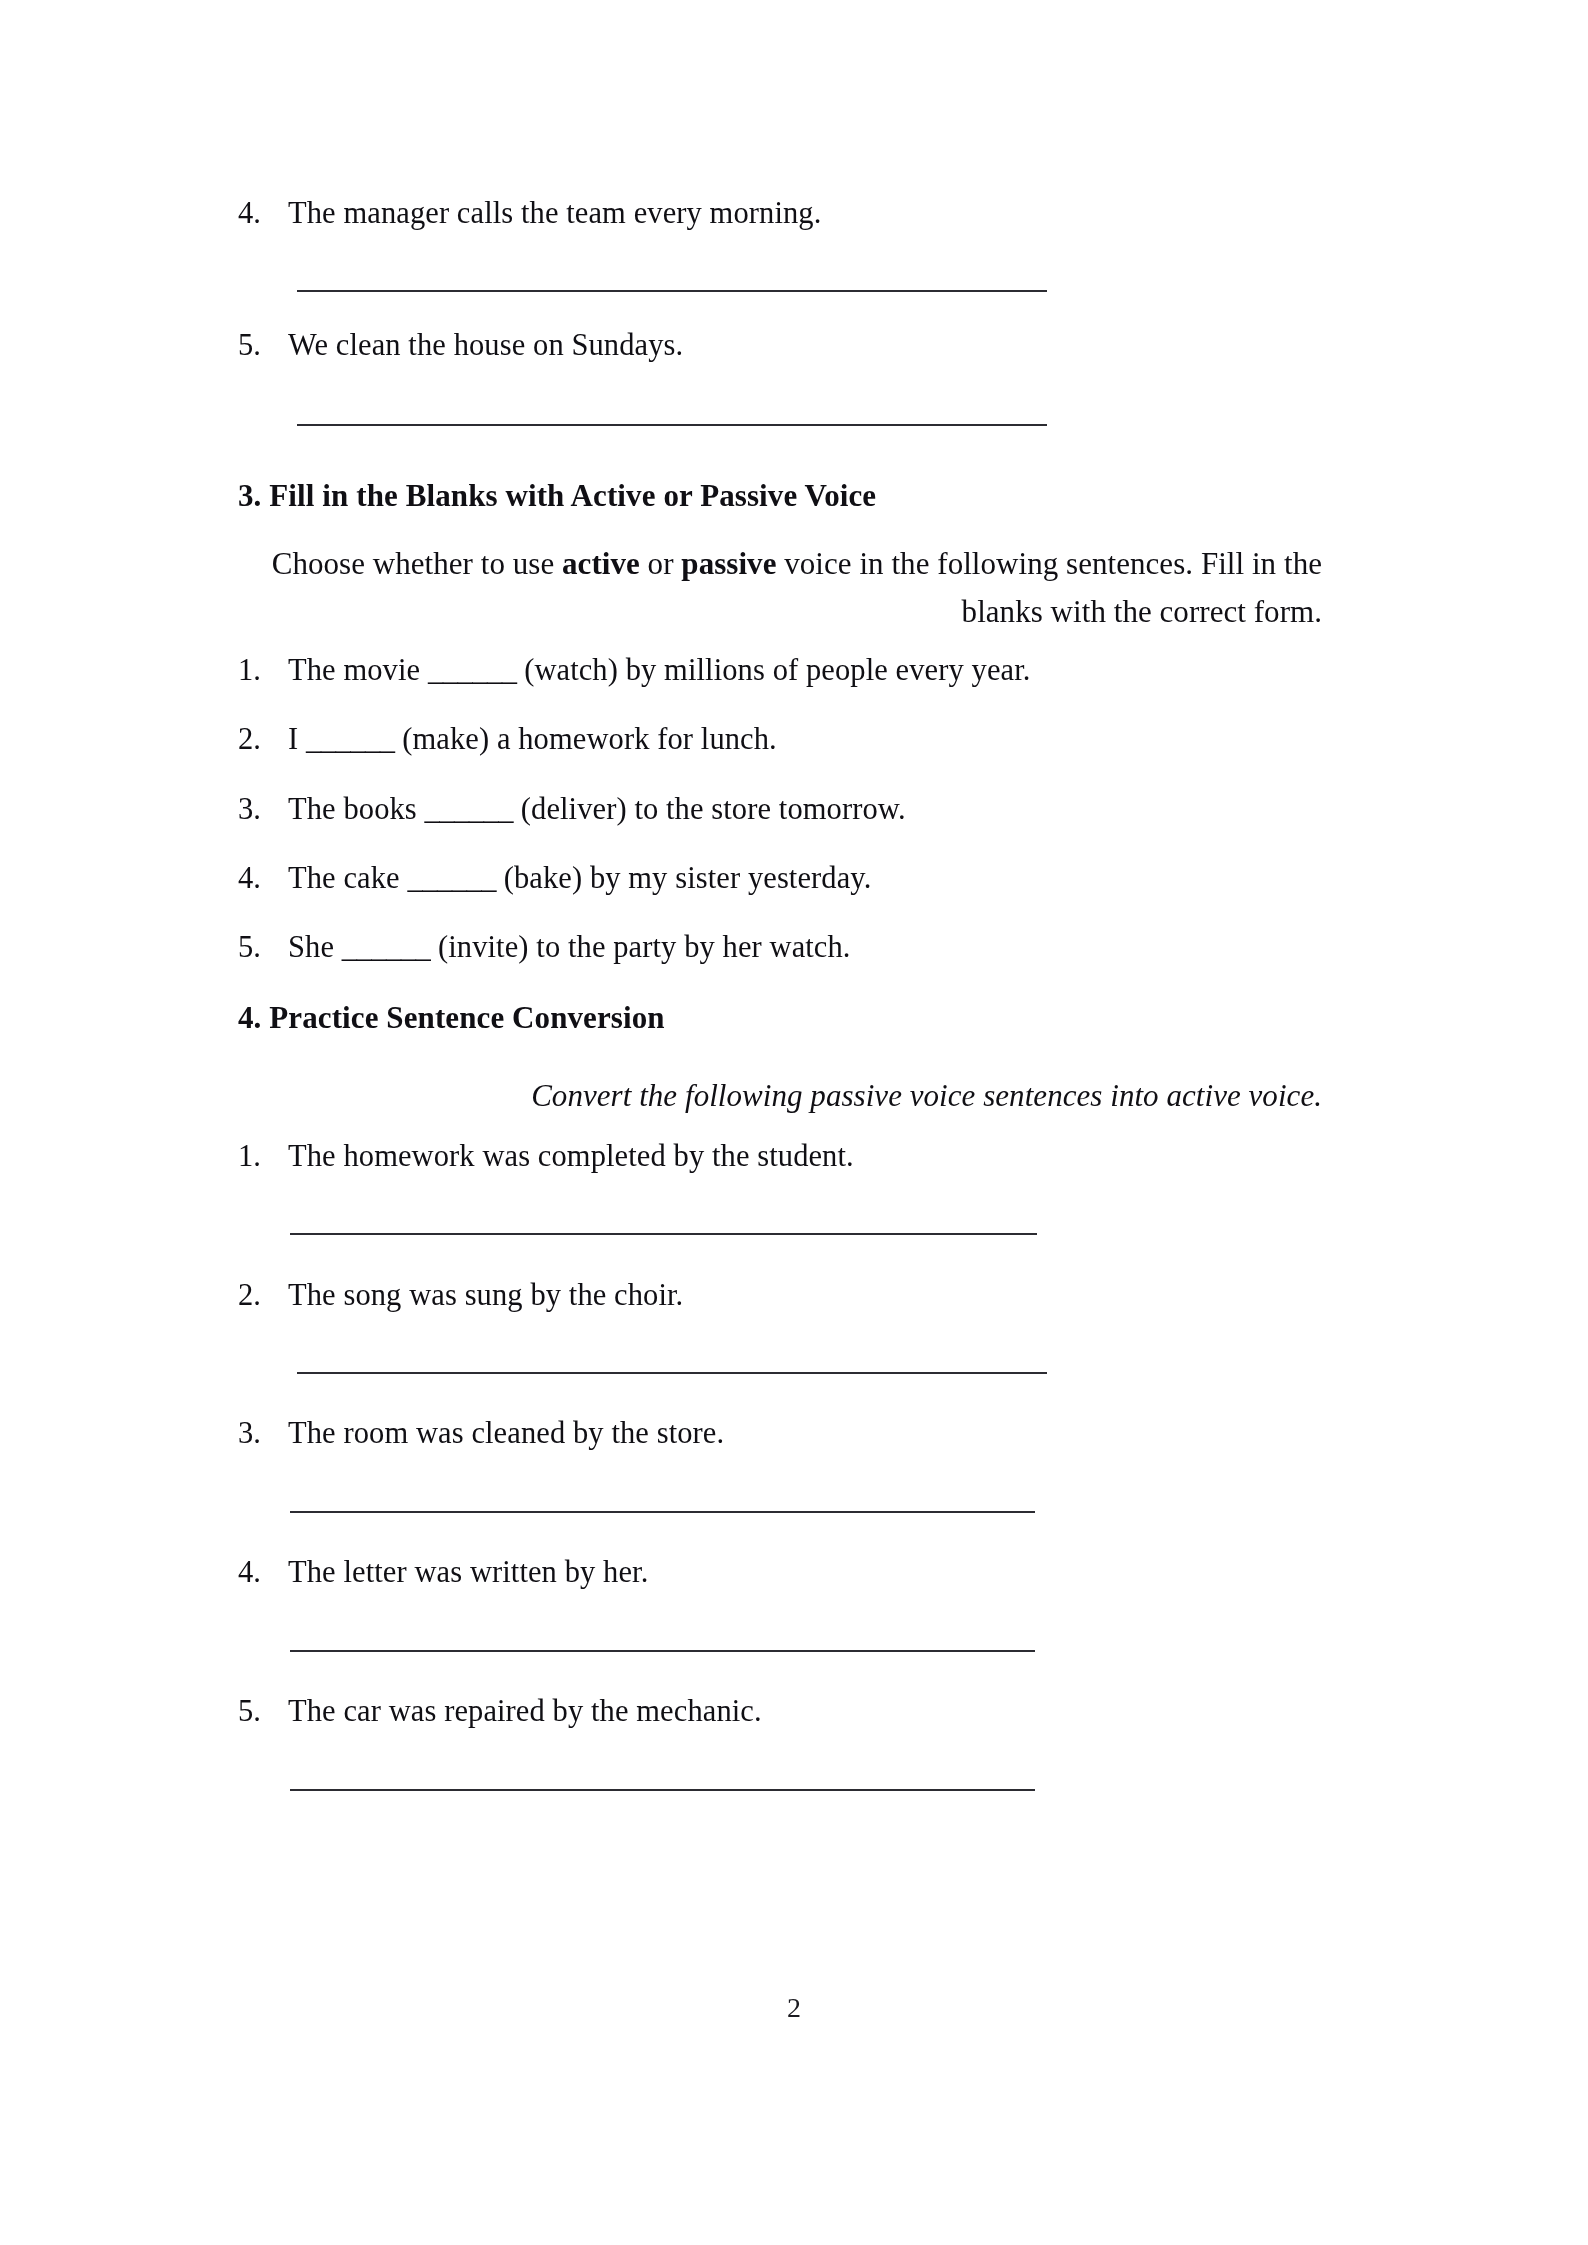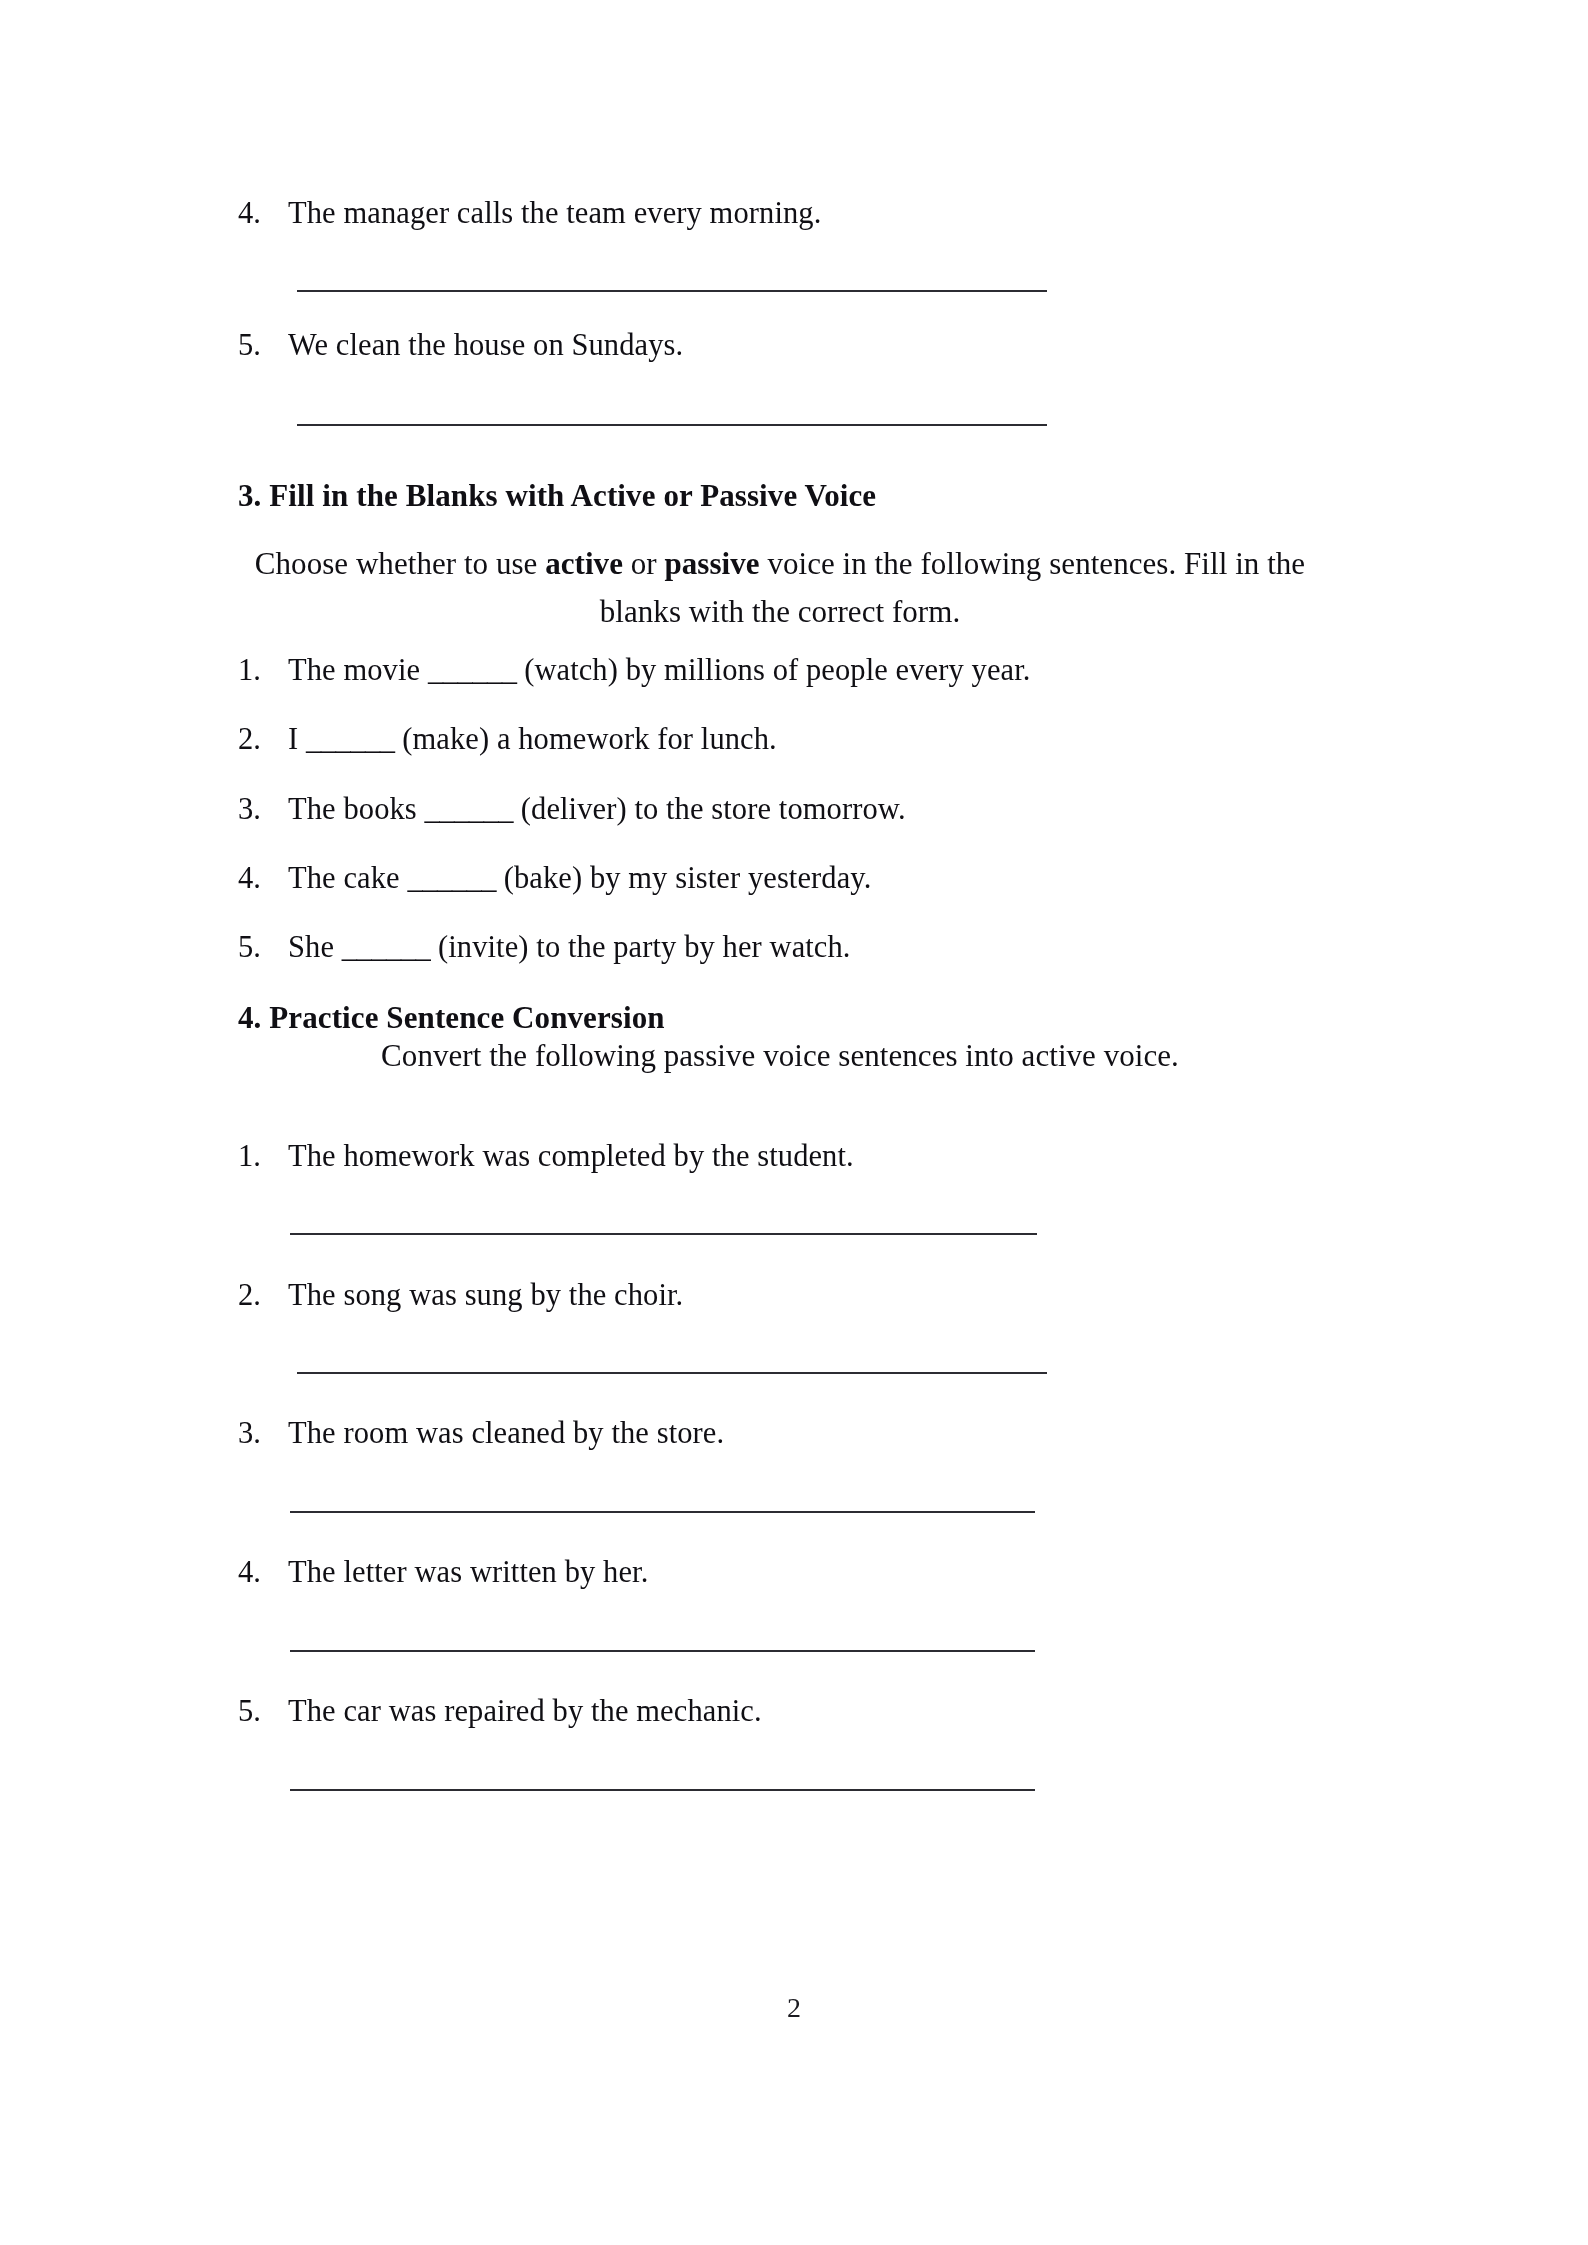--- a/index.html
+++ b/index.html
@@ -60,21 +60,21 @@
   .heading {
     font-size: 31px;
     font-weight: bold;
     line-height: 1.0;
     letter-spacing: 0.1px;
   }
   .para {
     font-size: 31px;
     line-height: 48px;
     letter-spacing: 0.05px;
-    text-align: center;
+    text-align: right;
   }
   .para b { font-weight: bold; }
 
   .blank { letter-spacing: -0.5px; text-align: center; }
 
   
   .footer {
     position: absolute;
     left: 0;
     top: 1994px;
@@ -127,21 +127,21 @@
     <div class="row item" style="top:863px;">
       <span class="num">4.</span><span class="txt">The cake </span><span class="blank">______</span><span> (bake) by my sister yesterday.</span>
     </div>
 
     <div class="row item" style="top:932px;">
       <span class="num">5.</span><span class="txt">She </span><span class="blank">______</span><span> (invite) to the party by her watch.</span>
     </div>
 
     <div class="row heading" style="top:1002px;">4. Practice Sentence Conversion</div>
 
-    <div class="row para" style="top:1032px; width:1084px;">Convert the following passive voice sentences into active voice.</div>
+    <div class="row para" style="top:1072px; width:1084px;font-style:italic;">Convert the following passive voice sentences into active voice.</div>
 
     <div class="row item" style="top:1141px;">
       <span class="num">1.</span>
       <span class="txt">The homework was completed by the student.</span>
     </div>
     <div class="row rule" style="top:1233px; left:52px; width:747px;"></div>
 
     <div class="row item" style="top:1280px;">
       <span class="num">2.</span>
       <span class="txt">The song was sung by the choir.</span>

